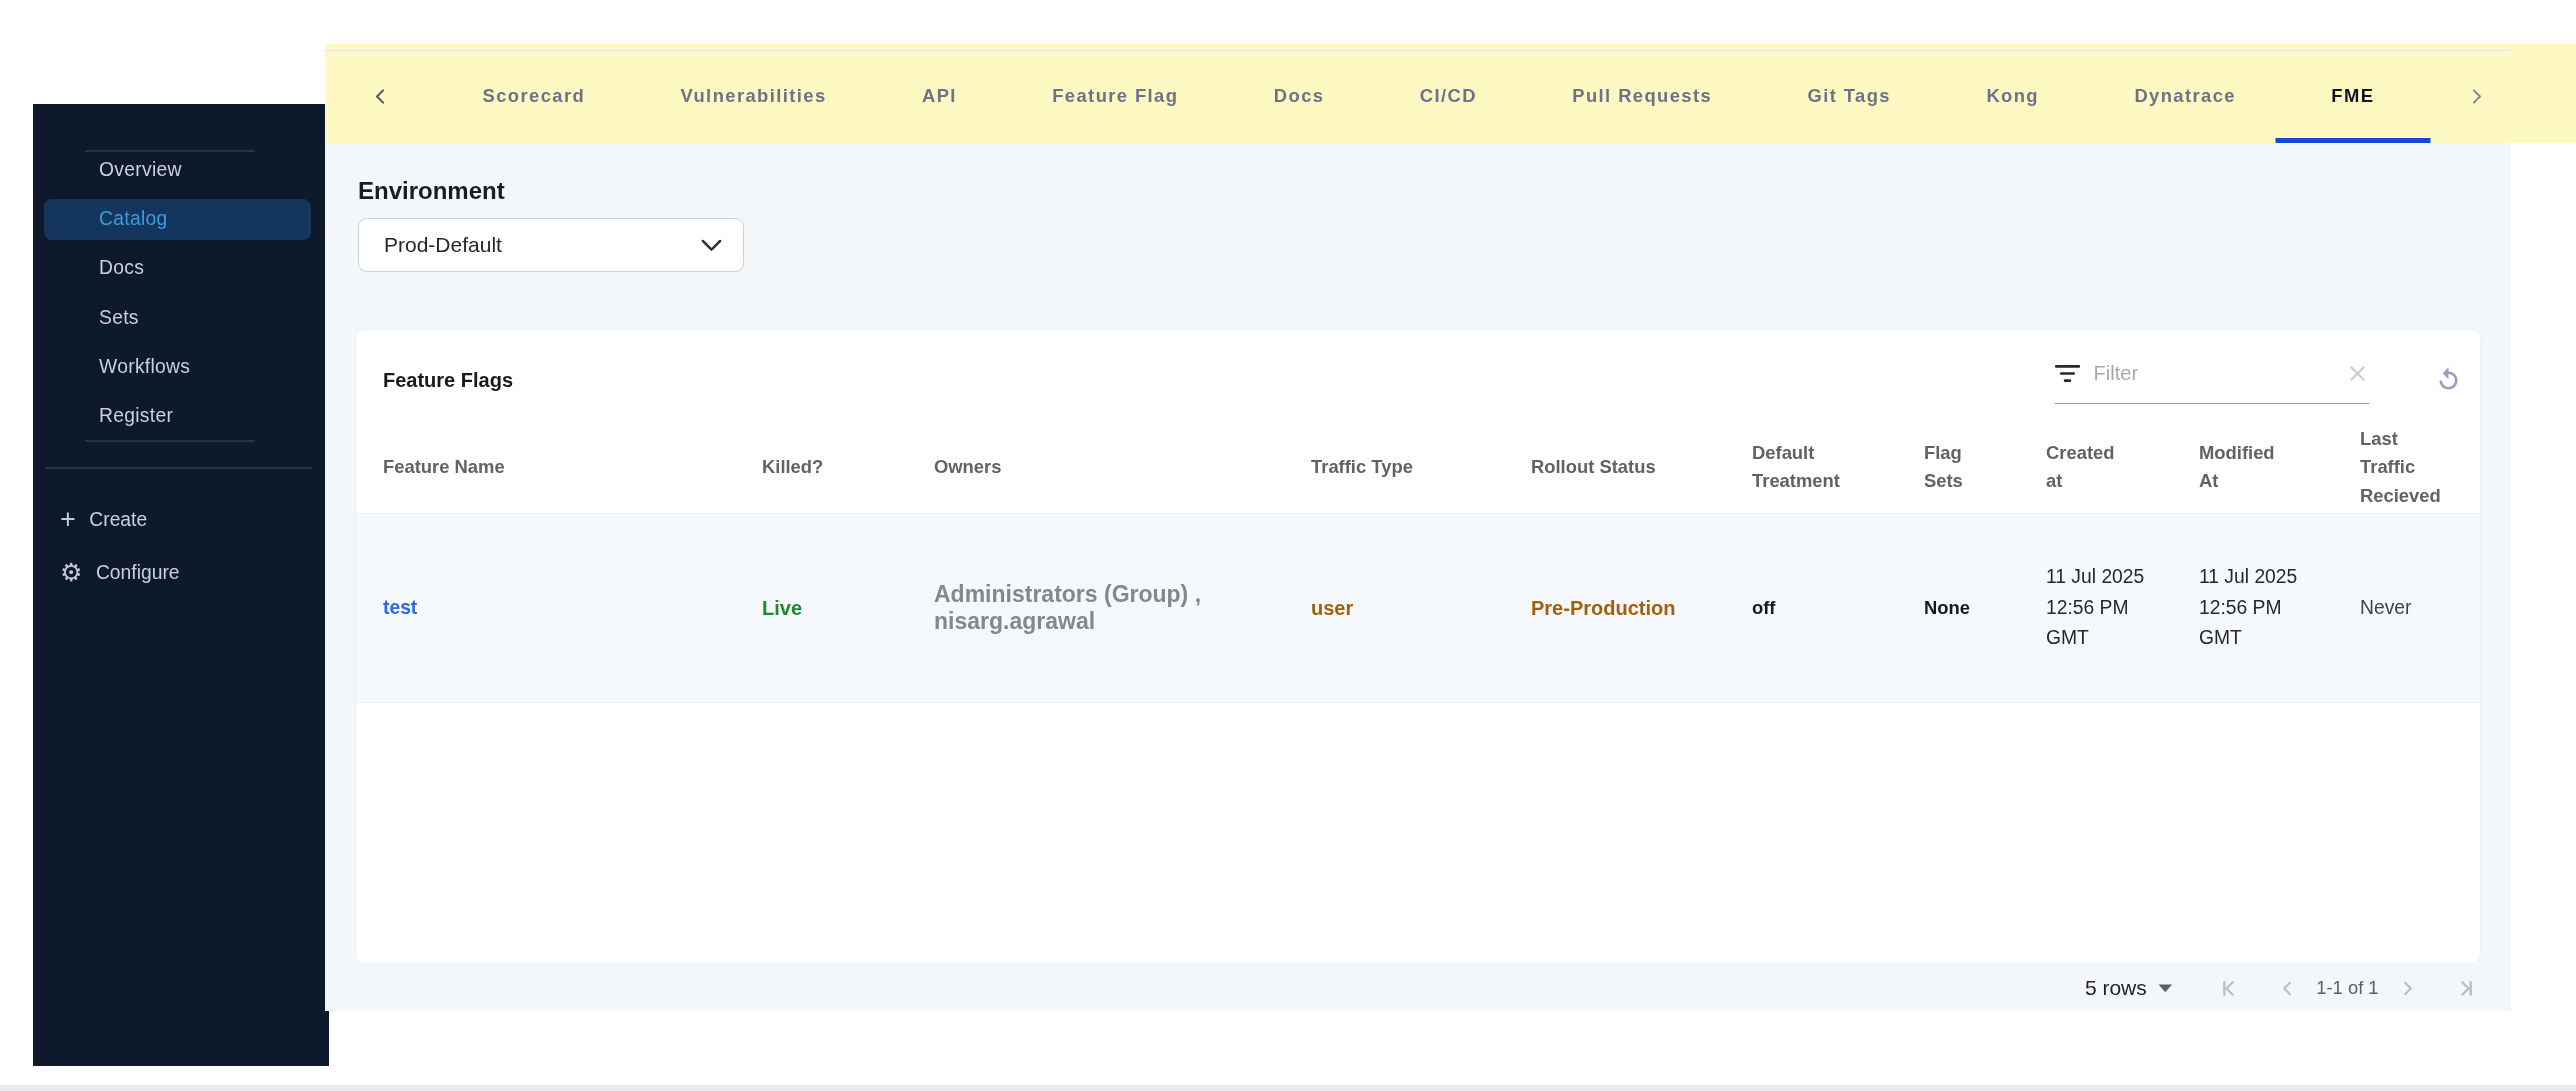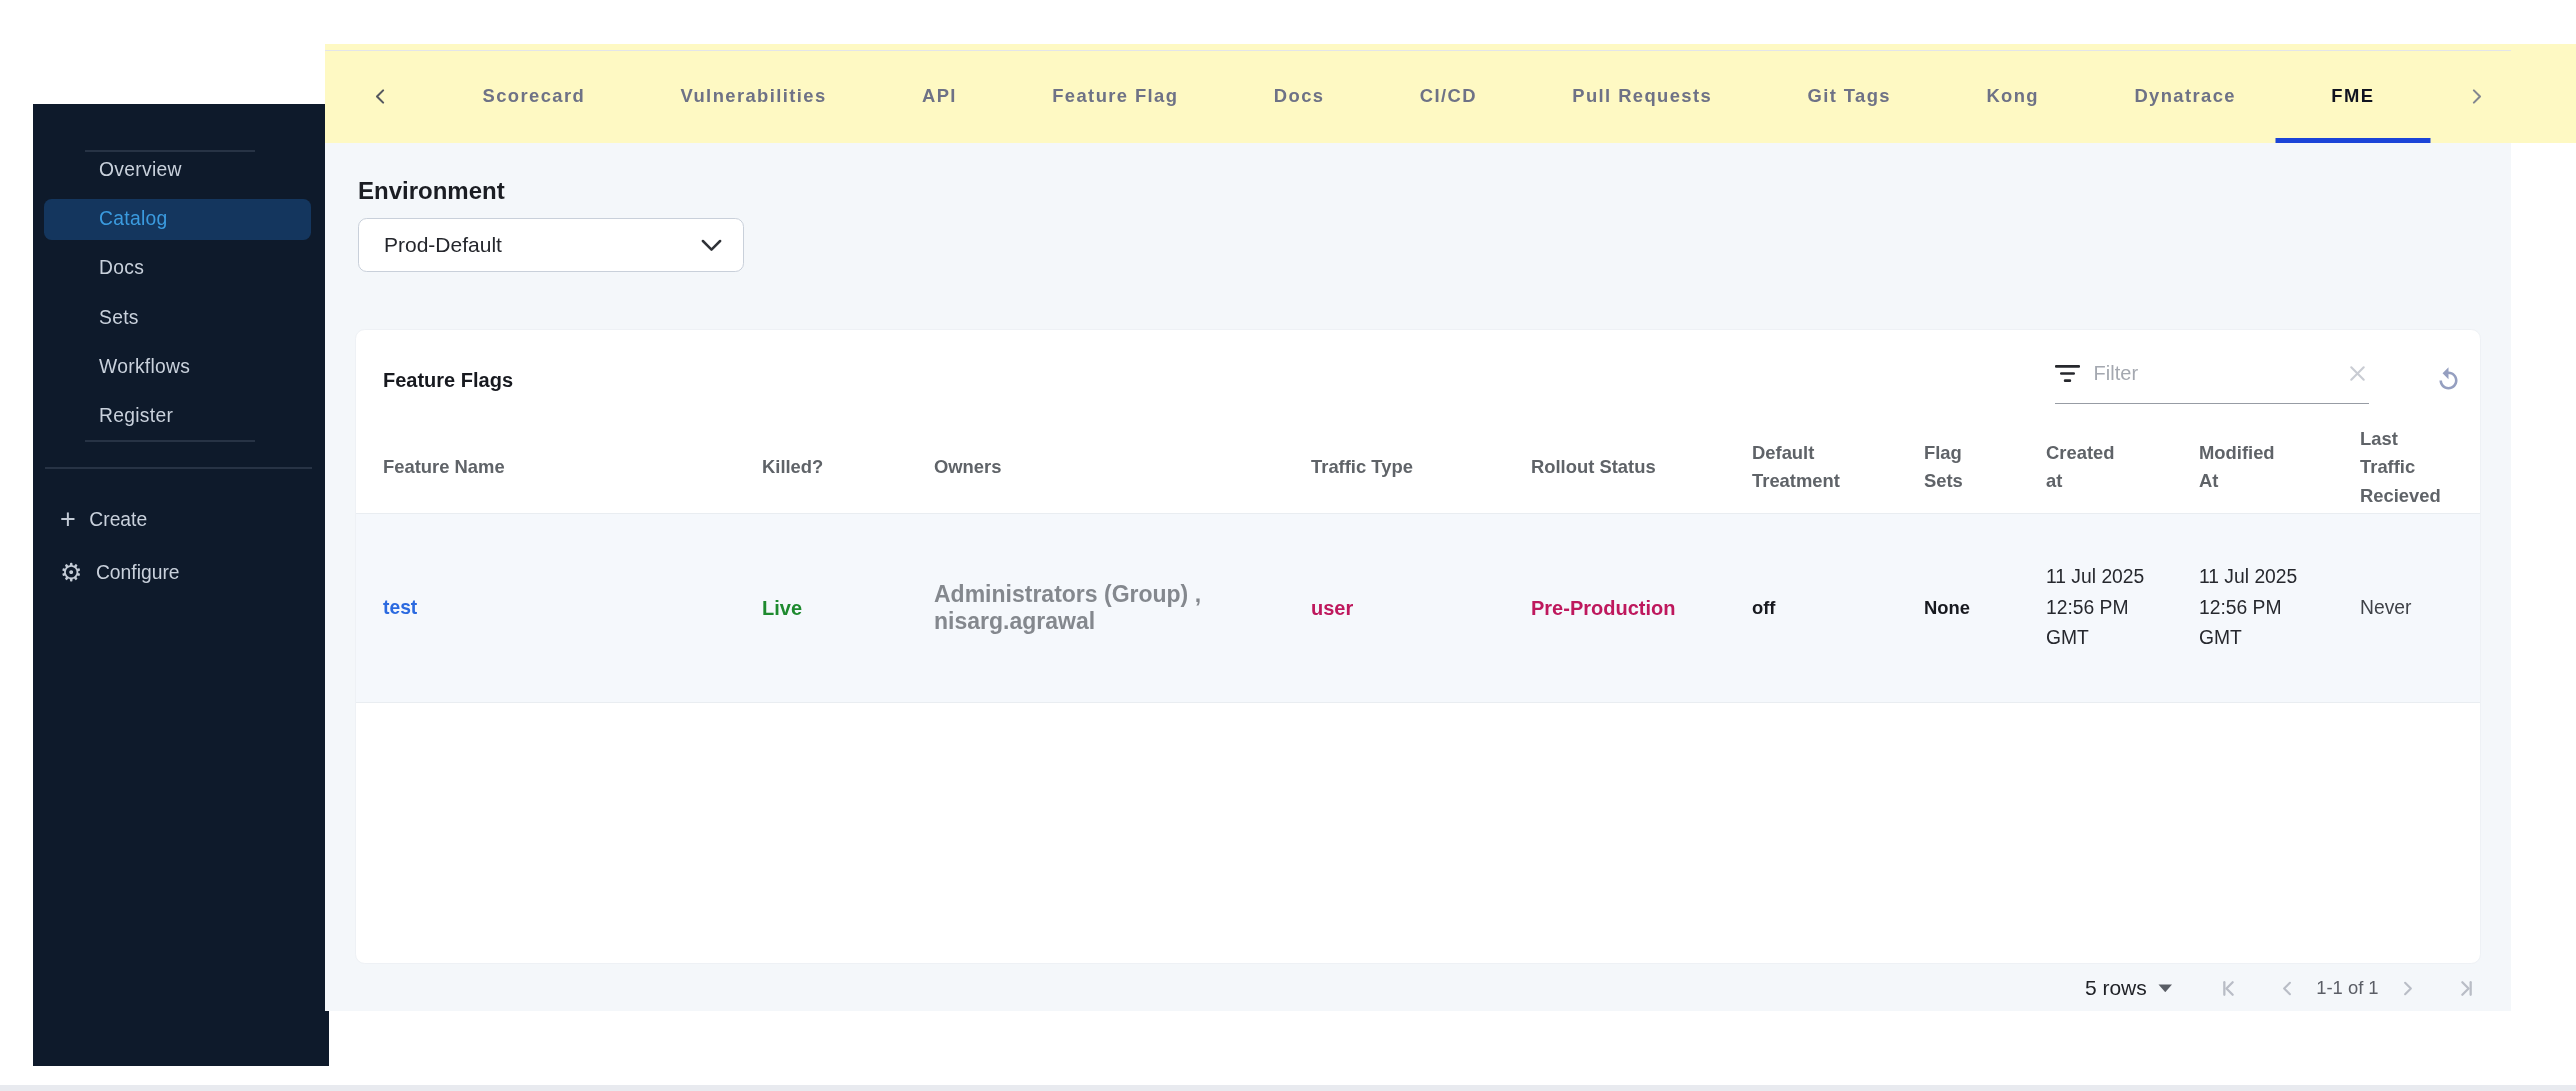--- a/index.html
+++ b/index.html
@@ -116,21 +116,21 @@
   .th.c-last .w { max-width:85px; }
 
   #trow {
     position:absolute; left:0; top:184px; width:100%; height:189px;
     background:#f5f8fc; border-bottom:1px solid #e9edf1; align-items:center;
   }
   .td { font-size:19.3px; color:#26282e; align-self:center; }
   .td.link { color:#2b6ae0; font-weight:700; font-size:19.3px; cursor:pointer; }
   .td.live { color:#1e8a2f; font-weight:700; font-size:20px; }
   .td.owners { color:#84888e; font-size:23px;font-weight:bold; }
-  .td.strong { font-weight:700; font-size:20px; color:#be185d; }
+  .td.strong { font-weight:700; font-size:20px; color:#a16207; }
   .td.small-strong { font-weight:700; font-size:18.4px; color:#17191f; }
   .td.date { line-height:1.6; }
   .td.date .w { display:inline-block; }
   .td.c-created .w { max-width:102px; }
   .td.c-modified .w { max-width:124px; }
   .td.never { color:#3f4248; }
 
   
   #pagination {
     position:absolute; top:966px; right:97px; height:44px;

